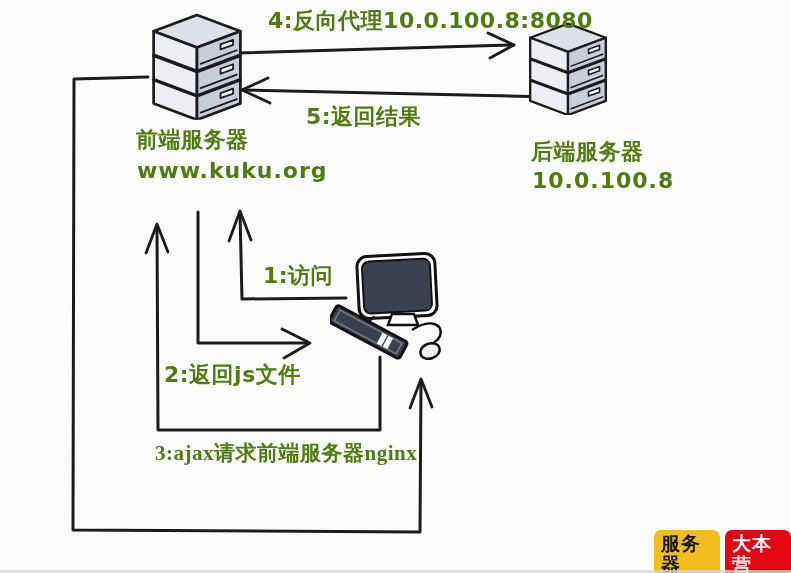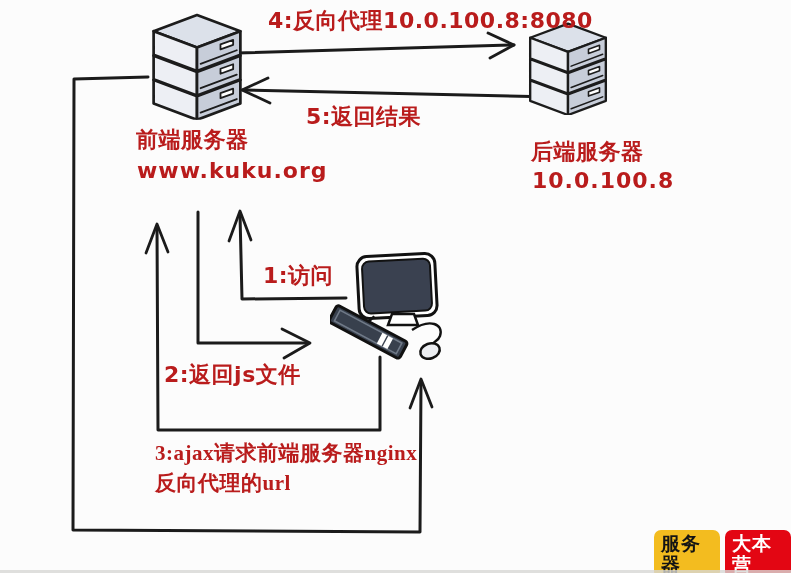--- a/index.html
+++ b/index.html
@@ -4,21 +4,21 @@
 <style>
   html,body{margin:0;padding:0;background:#e9e9e9;}
   .stage{
     position:relative;width:791px;height:573px;margin:0 auto;
     background:#fcfcfc;overflow:hidden;
     font-family:"DejaVu Sans",sans-serif;color:#1b1b1b;
   }
   .wires{position:absolute;left:0;top:0;}
   .lbl{
     position:absolute;font-weight:700;white-space:nowrap;
-    color:#b91c1c;letter-spacing:.5px;line-height:1.15;
+    color:#4d7c0f;letter-spacing:.5px;line-height:1.15;
   }
   .lbl-lg{font-size:21px;font-family:Liberation Serif, serif;}
   .lbl-xl{font-size:22px;}
   .mono-hand{font-size:22px;letter-spacing:1px;}
   .server-icon{position:absolute;}
   .computer-icon{position:absolute;}
   .logo{position:absolute;left:654px;top:530px;display:flex;gap:5px;align-items:center;}
   .logo .badge{
     font-size:19px;font-weight:700;letter-spacing:1px;
     padding:3px 7px;border-radius:7px;line-height:1.1;
@@ -115,21 +115,20 @@
 
   <div class="lbl lbl-xl" style="left:136px;top:127px">前端服务器</div>
   <div class="lbl mono-hand" style="left:137px;top:158px">www.kuku.org</div>
 
   <div class="lbl lbl-xl" style="left:531px;top:139px">后端服务器</div>
   <div class="lbl mono-hand" style="left:532px;top:168px">10.0.100.8</div>
 
   <div class="lbl lbl-xl" style="left:263px;top:263px">1:访问</div>
   <div class="lbl lbl-xl" style="left:164px;top:362px">2:返回js文件</div>
   <div class="lbl lbl-lg" style="left:155px;top:441px">3:ajax请求前端服务器nginx</div>
-  <div class="lbl lbl-lg" style="left:155px;top:471px">反向代理的url</div>
 
   <div class="logo">
     <span class="badge" id="logo-left" style="background: rgb(243, 188, 31); color: rgb(20, 20, 20);">服务器</span>
     <span class="badge" id="logo-right" style="background: rgb(227, 6, 19); color: rgb(255, 255, 255);">大本营</span>
   </div>
 
   <div class="bottom-edge"></div>
 </div>
 
 </body></html>

